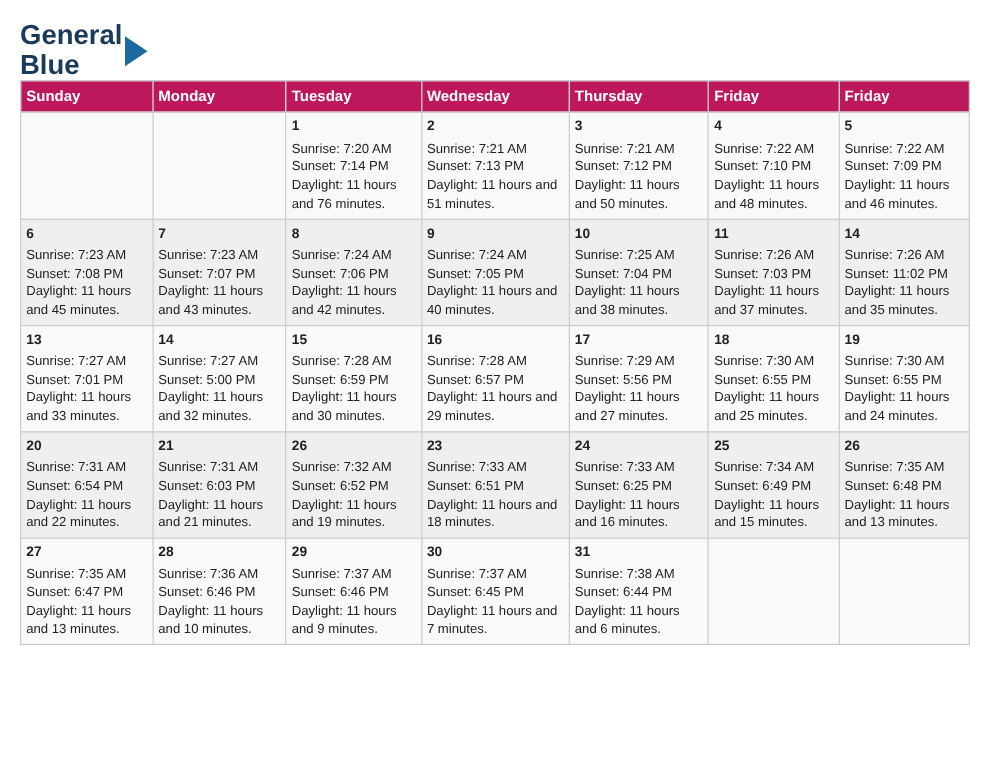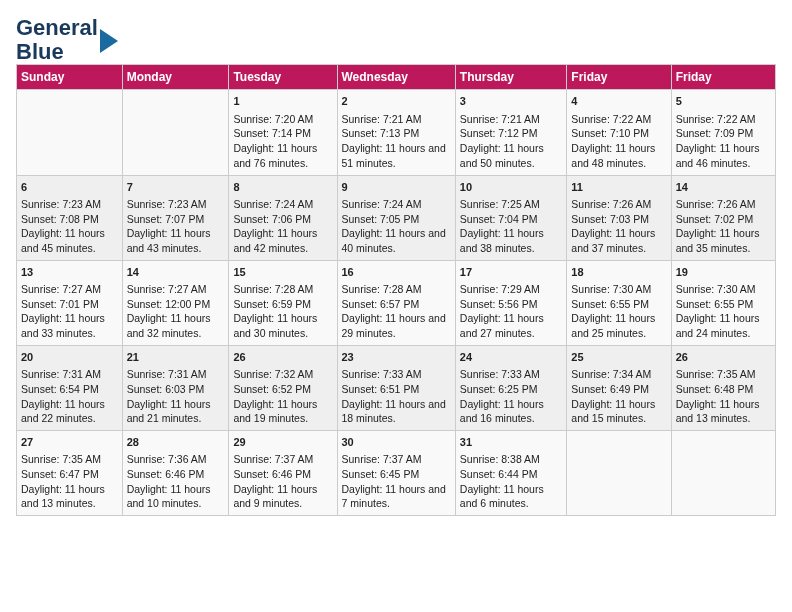--- a/index.html
+++ b/index.html
@@ -161,31 +161,31 @@
         <td><span class="day-num">10</span>
 <span>Sunrise: 7:25 AM</span><br>
 <span>Sunset: 7:04 PM</span><br>
 <span>Daylight: 11 hours and 38 minutes.</span></td>
         <td><span class="day-num">11</span>
 <span>Sunrise: 7:26 AM</span><br>
 <span>Sunset: 7:03 PM</span><br>
 <span>Daylight: 11 hours and 37 minutes.</span></td>
         <td><span class="day-num">14</span>
 <span>Sunrise: 7:26 AM</span><br>
-<span>Sunset: 7:02 PM</span><br>
+<span>Sunset: 11:02 PM</span><br>
 <span>Daylight: 11 hours and 35 minutes.</span></td>
       </tr>
       <tr>
         <td><span class="day-num">13</span>
 <span>Sunrise: 7:27 AM</span><br>
 <span>Sunset: 7:01 PM</span><br>
 <span>Daylight: 11 hours and 33 minutes.</span></td>
         <td><span class="day-num">14</span>
 <span>Sunrise: 7:27 AM</span><br>
-<span>Sunset: 12:00 PM</span><br>
+<span>Sunset: 5:00 PM</span><br>
 <span>Daylight: 11 hours and 32 minutes.</span></td>
         <td><span class="day-num">15</span>
 <span>Sunrise: 7:28 AM</span><br>
 <span>Sunset: 6:59 PM</span><br>
 <span>Daylight: 11 hours and 30 minutes.</span></td>
         <td><span class="day-num">16</span>
 <span>Sunrise: 7:28 AM</span><br>
 <span>Sunset: 6:57 PM</span><br>
 <span>Daylight: 11 hours and 29 minutes.</span></td>
         <td><span class="day-num">17</span>
@@ -242,20 +242,20 @@
 <span>Daylight: 11 hours and 10 minutes.</span></td>
         <td><span class="day-num">29</span>
 <span>Sunrise: 7:37 AM</span><br>
 <span>Sunset: 6:46 PM</span><br>
 <span>Daylight: 11 hours and 9 minutes.</span></td>
         <td><span class="day-num">30</span>
 <span>Sunrise: 7:37 AM</span><br>
 <span>Sunset: 6:45 PM</span><br>
 <span>Daylight: 11 hours and 7 minutes.</span></td>
         <td><span class="day-num">31</span>
-<span>Sunrise: 8:38 AM</span><br>
+<span>Sunrise: 7:38 AM</span><br>
 <span>Sunset: 6:44 PM</span><br>
 <span>Daylight: 11 hours and 6 minutes.</span></td>
         <td class="empty"></td>
         <td class="empty"></td>
       </tr>
     </tbody>
 </table>
 
 </body></html>

